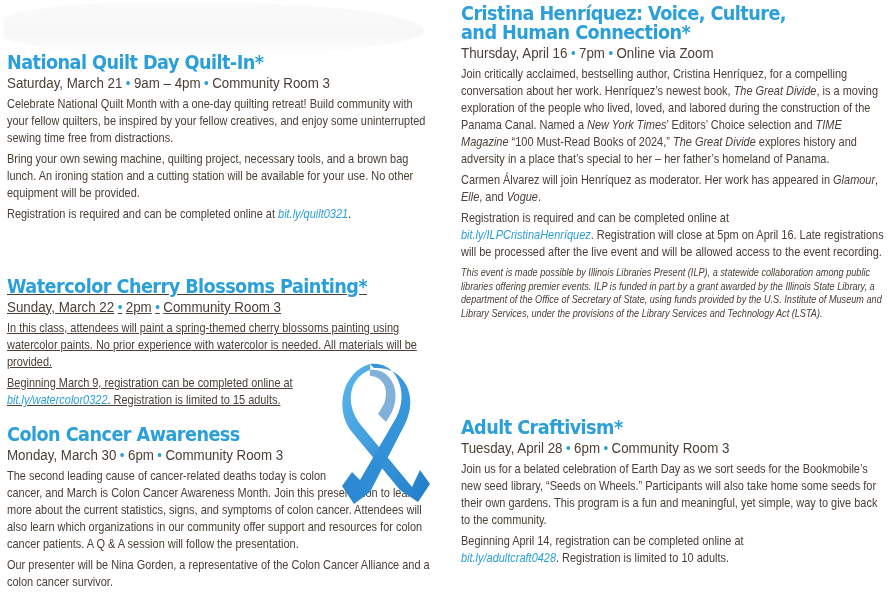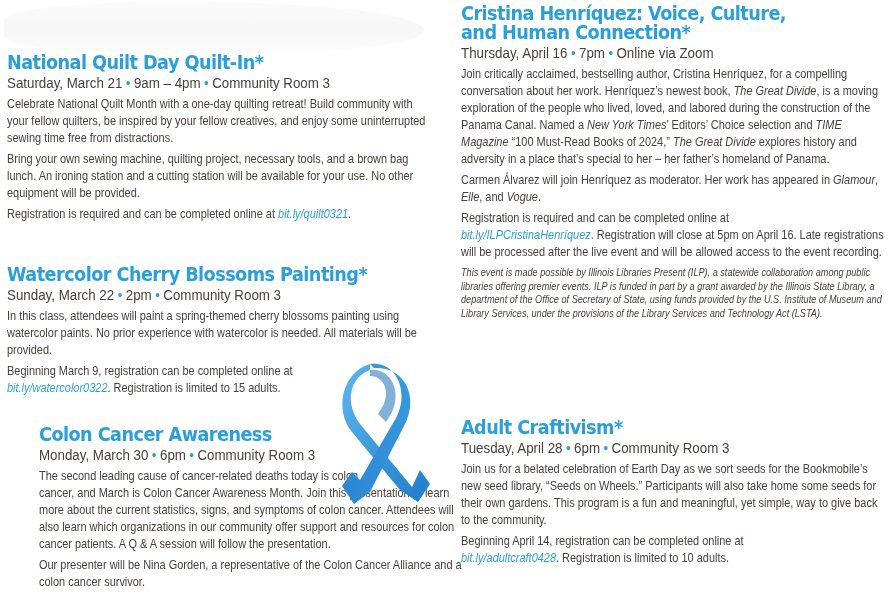--- a/index.html
+++ b/index.html
@@ -53,30 +53,30 @@
   <section class="event" style="top:52px;">
     <h2 class="title">National Quilt Day Quilt-In*</h2>
     <div class="meta">
       <span>Saturday, March 21</span><span class="dot">•</span><span>9am – 4pm</span><span class="dot">•</span><span>Community Room 3</span>
     </div>
     <p class="p first">Celebrate National Quilt Month with a one-day quilting retreat! Build community with your fellow quilters, be inspired by your fellow creatives, and enjoy some uninterrupted sewing time free from distractions.</p>
     <p class="p">Bring your own sewing machine, quilting project, necessary tools, and a brown bag lunch. An ironing station and a cutting station will be available for your use. No other equipment will be provided.</p>
     <p class="p"><span>Registration is required and can be completed online at </span><a class="link">bit.ly/quilt0321</a><span>.</span></p>
   </section>
 
-  <section class="event" style="top:264px;">
+  <section class="event" style="top:276px;text-decoration:underline;">
     <h2 class="title">Watercolor Cherry Blossoms Painting*</h2>
     <div class="meta">
       <span>Sunday, March 22</span><span class="dot">•</span><span>2pm</span><span class="dot">•</span><span>Community Room 3</span>
     </div>
     <p class="p first">In this class, attendees will paint a spring-themed cherry blossoms painting using watercolor paints. No prior experience with watercolor is needed. All materials will be provided.</p>
     <p class="p" style="width:380px;"><span>Beginning March 9, registration can be completed online at</span><br><a class="link">bit.ly/watercolor0322</a><span>. Registration is limited to 15 adults.</span></p>
   </section>
 
-  <section class="event" style="top:424px;margin-left:32px;">
+  <section class="event" style="top:424px;">
     <h2 class="title">Colon Cancer Awareness</h2>
     <div class="meta">
       <span>Monday, March 30</span><span class="dot">•</span><span>6pm</span><span class="dot">•</span><span>Community Room 3</span>
     </div>
     <p class="p first"><span>The second leading cause of cancer-related deaths today is colon</span><br><span>cancer, and March is Colon Cancer Awareness Month. Join this presentation to learn more about the current statistics, signs, and symptoms of colon cancer. Attendees will also learn which organizations in our community offer support and resources for colon cancer patients. A Q &amp; A session will follow the presentation.</span></p>
     <p class="p">Our presenter will be Nina Gorden, a representative of the Colon Cancer Alliance and a colon cancer survivor.</p>
   </section>
 </div>
 
 <svg class="ribbon" viewBox="0 0 100 150">

